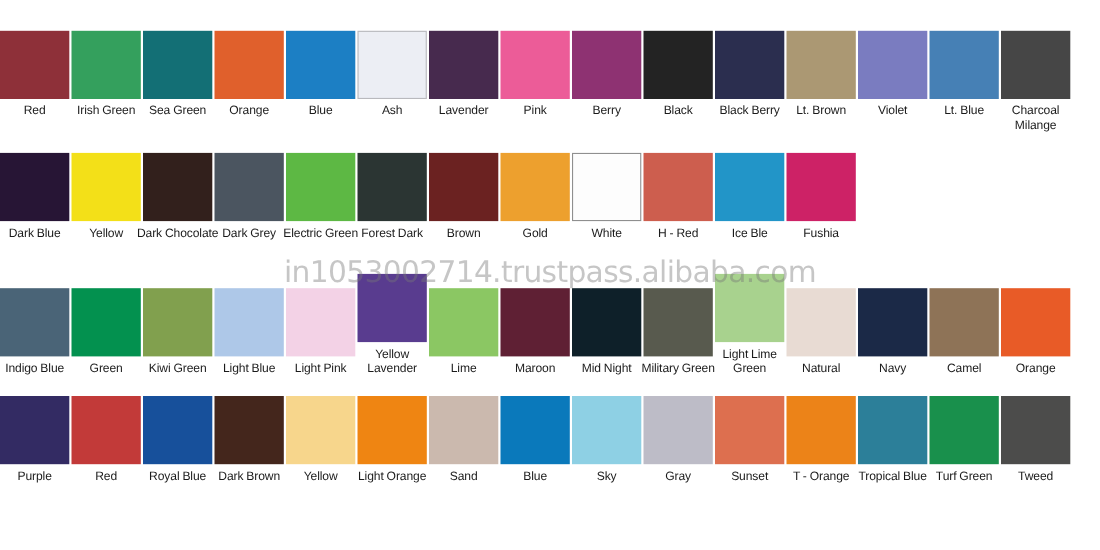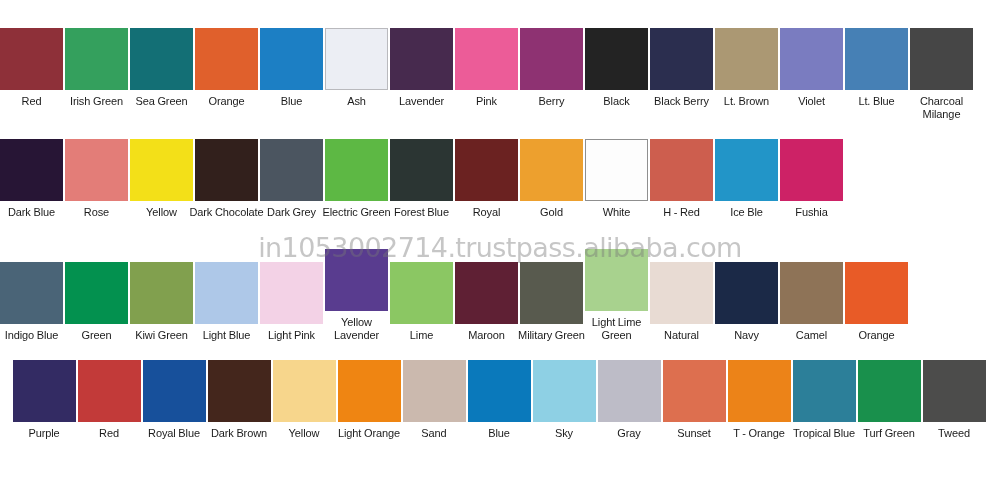--- a/index.html
+++ b/index.html
@@ -29,21 +29,21 @@
     width: 1000px;
     display: flex;
     flex-direction: row;
     align-items: flex-start;
     box-sizing: border-box;
   }
 
   .row-0 { top: 28px; }
   .row-1 { top: 139px; }
   .row-2 { top: 249px; align-items: flex-end; }
-  .row-3 { top: 360px; justify-content: center; }
+  .row-3 { top: 360px; }
 
   .cell {
     width: 63px;
     margin-right: 2px;
     display: flex;
     flex-direction: column;
     align-items: center;
   }
 
   .swatch {
@@ -152,46 +152,42 @@
         <div class="swatch" style="background: rgb(70, 70, 70);"></div>
         <div class="label">Charcoal Milange</div>
       </div>
     </div>
   <div class="row row-1">
       <div class="cell">
         <div class="swatch" style="background: rgb(39, 21, 53);"></div>
         <div class="label">Dark Blue</div>
       </div>
       <div class="cell">
-        <div class="swatch" style="background: rgb(227, 125, 120);"></div>
-        <div class="label">Rose</div>
-      </div>
-      <div class="cell">
         <div class="swatch" style="background: rgb(243, 224, 24);"></div>
         <div class="label">Yellow</div>
       </div>
       <div class="cell">
         <div class="swatch" style="background: rgb(50, 32, 28);"></div>
         <div class="label">Dark Chocolate</div>
       </div>
       <div class="cell">
         <div class="swatch" style="background: rgb(75, 85, 96);"></div>
         <div class="label">Dark Grey</div>
       </div>
       <div class="cell">
         <div class="swatch" style="background: rgb(93, 184, 68);"></div>
         <div class="label">Electric Green</div>
       </div>
       <div class="cell">
         <div class="swatch" style="background: rgb(43, 53, 51);"></div>
-        <div class="label">Forest Blue</div>
+        <div class="label">Forest Dark</div>
       </div>
       <div class="cell">
         <div class="swatch" style="background: rgb(107, 34, 33);"></div>
-        <div class="label">Royal</div>
+        <div class="label">Brown</div>
       </div>
       <div class="cell">
         <div class="swatch" style="background: rgb(237, 160, 46);"></div>
         <div class="label">Gold</div>
       </div>
       <div class="cell">
         <div class="swatch bordered-dark" style="background: rgb(253, 253, 253);"></div>
         <div class="label">White</div>
       </div>
       <div class="cell">
@@ -234,20 +230,24 @@
       </div>
       <div class="cell">
         <div class="swatch" style="background: rgb(139, 199, 99);"></div>
         <div class="label">Lime</div>
       </div>
       <div class="cell">
         <div class="swatch" style="background: rgb(95, 32, 52);"></div>
         <div class="label">Maroon</div>
       </div>
       <div class="cell">
+        <div class="swatch" style="background: rgb(14, 32, 41);"></div>
+        <div class="label">Mid Night</div>
+      </div>
+      <div class="cell">
         <div class="swatch" style="background: rgb(88, 90, 78);"></div>
         <div class="label">Military Green</div>
       </div>
       <div class="cell">
         <div class="swatch" style="background: rgb(168, 210, 142);"></div>
         <div class="label">Light Lime Green</div>
       </div>
       <div class="cell">
         <div class="swatch" style="background: rgb(232, 219, 211);"></div>
         <div class="label">Natural</div>

